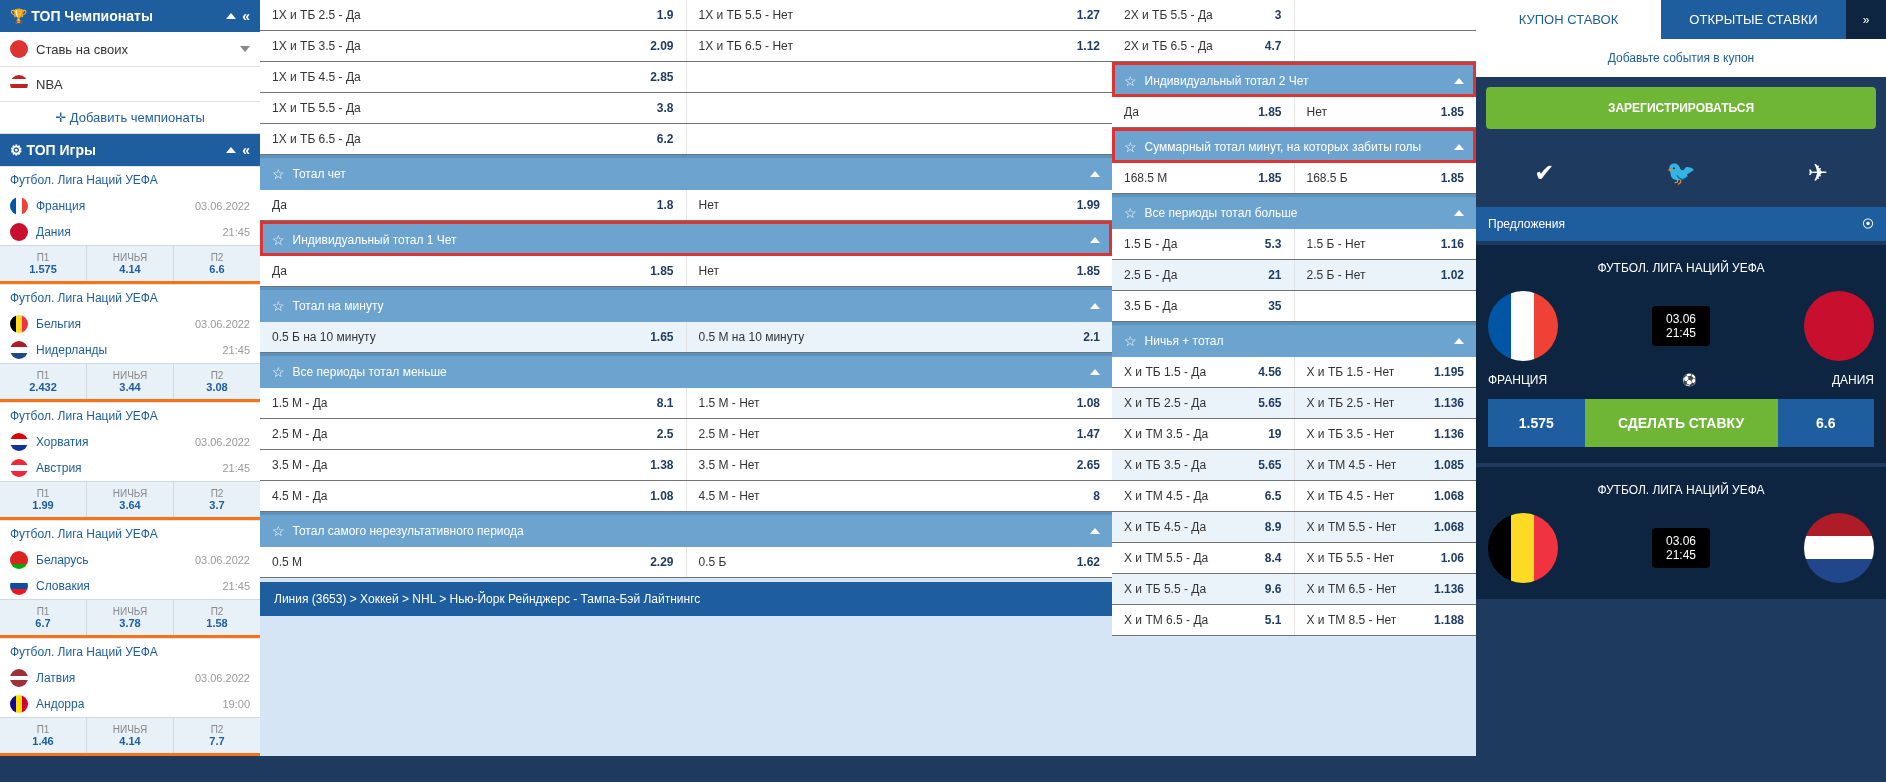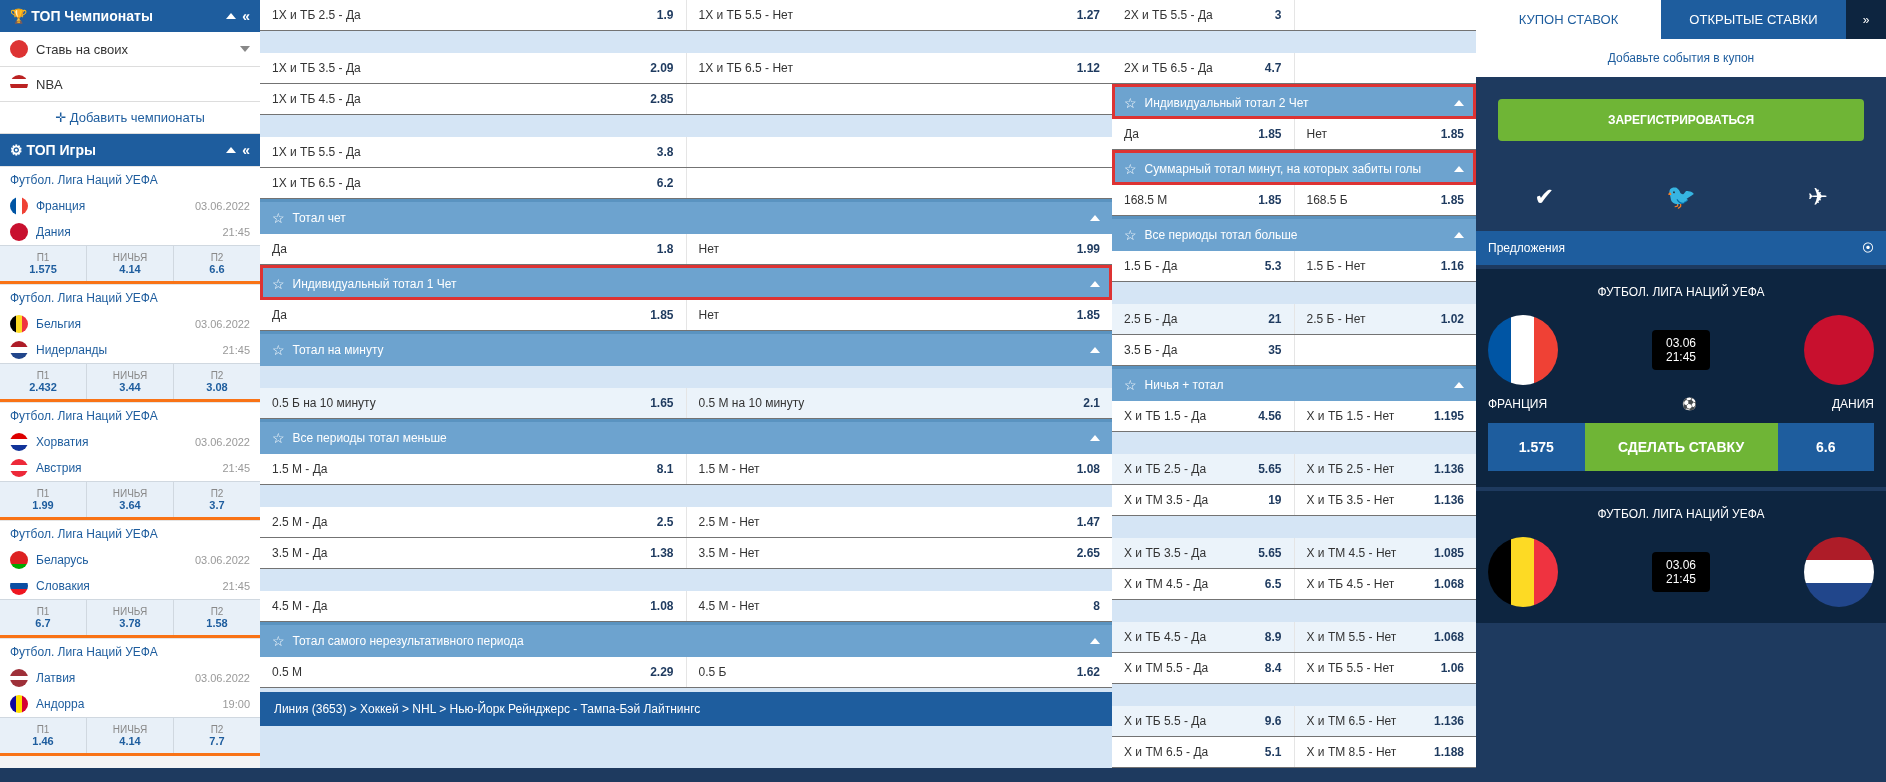--- a/index.html
+++ b/index.html
@@ -28,32 +28,32 @@
 .main { display: flex; flex: 1; background: #d5e5f5; }
 .col { flex: 1; }
 .market-header { background: #6da3cf; color: #fff; padding: 8px 12px; display: flex; align-items: center; justify-content: space-between; border-top: 3px solid #5a93c0; position: relative; }
 .market-header.highlighted { outline: 3px solid #d33; outline-offset: -3px; }
 .market-header .star { margin-right: 8px; font-size: 14px; }
 .market-header-left { display: flex; align-items: center; }
 .market-row { display: flex; background: #fff; border-bottom: 1px solid #737373; }
 .market-cell { flex: 1; display: flex; justify-content: space-between; padding: 8px 12px; border-right: 1px solid #e5e5e5; cursor: pointer; }
 .market-cell:last-child { border-right: none; }
 .market-cell .odd { font-weight: bold; color: #1e3a5f; }
-.two-col-row { background: #ebf3fa; margin-top: 22px; }
+.two-col-row { background: #ebf3fa; }
 .two-col-row:nth-child(even) { background: #fff; }
 
 .breadcrumb { background: #1e5d9e; color: #fff; padding: 10px 14px; width: 852px; margin-top: 4px; }
 
 .betslip { width: 410px; background: #1e3a5f; }
 .bs-tabs { display: flex; background: #1e5d9e; }
 .bs-tab { flex: 1; padding: 12px 8px; color: #fff; text-align: center; font-size: 13px; position: relative; }
 .bs-tab.active { background: #fff; color: #1e5d9e; }
 .bs-expand { width: 40px; background: #0d2540; color: #fff; display: flex; align-items: center; justify-content: center; }
 .bs-add-msg { background: #fff; color: #1e5d9e; text-align: center; padding: 12px; }
-.bs-register { background: #6fb536; color: #fff; text-align: center; padding: 14px; margin: 22px; font-weight: bold; border-radius: 4px; }
+.bs-register { background: #6fb536; color: #fff; text-align: center; padding: 14px; margin: 10px; font-weight: bold; border-radius: 4px; }
 .bs-social { display: flex; padding: 20px 0; }
 .bs-social-btn { flex: 1; text-align: center; color: #fff; font-size: 24px; }
 .bs-offers-header { background: #1e5d9e; color: #fff; padding: 10px 12px; display: flex; justify-content: space-between; }
 .bs-offer { background: #0d2540; margin: 4px 0; padding: 16px 12px; color: #fff; position: relative; }
 .bs-offer-title { text-align: center; font-size: 12px; margin-bottom: 16px; }
 .bs-offer-match { display: flex; justify-content: space-between; align-items: center; }
 .bs-flag-big { width: 70px; height: 70px; border-radius: 50%; flex-shrink: 0; }
 .bs-offer-center { text-align: center; }
 .bs-offer-date { background: #000; color: #fff; padding: 6px 14px; border-radius: 4px; display: inline-block; font-size: 12px; }
 .bs-offer-teams { display: flex; justify-content: space-between; margin-top: 12px; font-size: 12px; }

